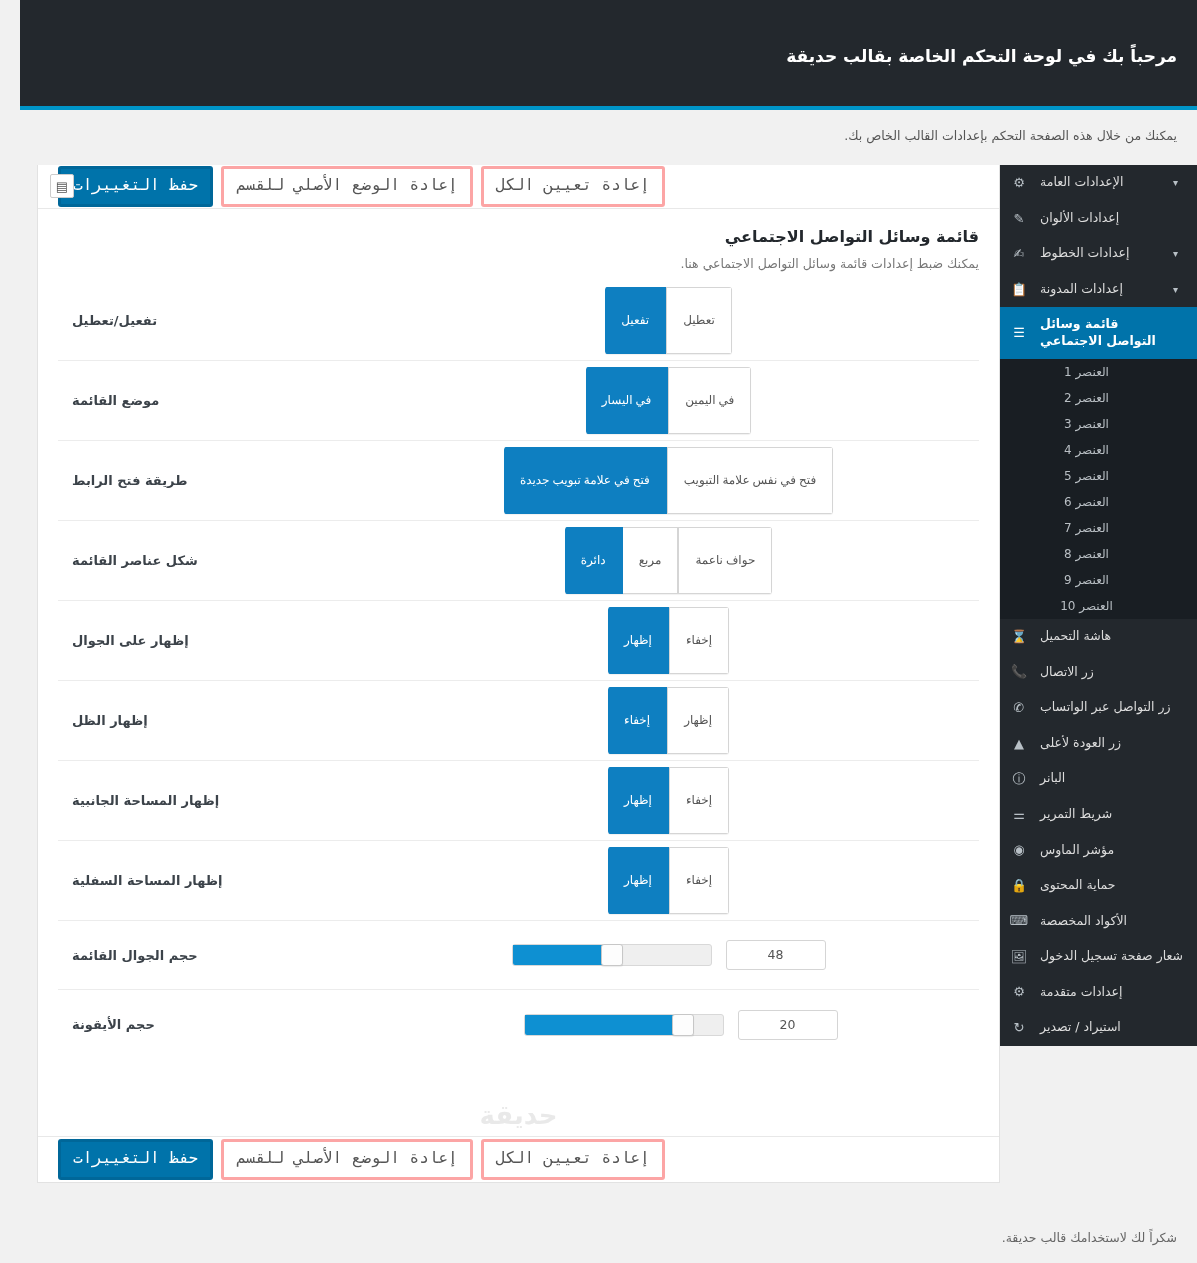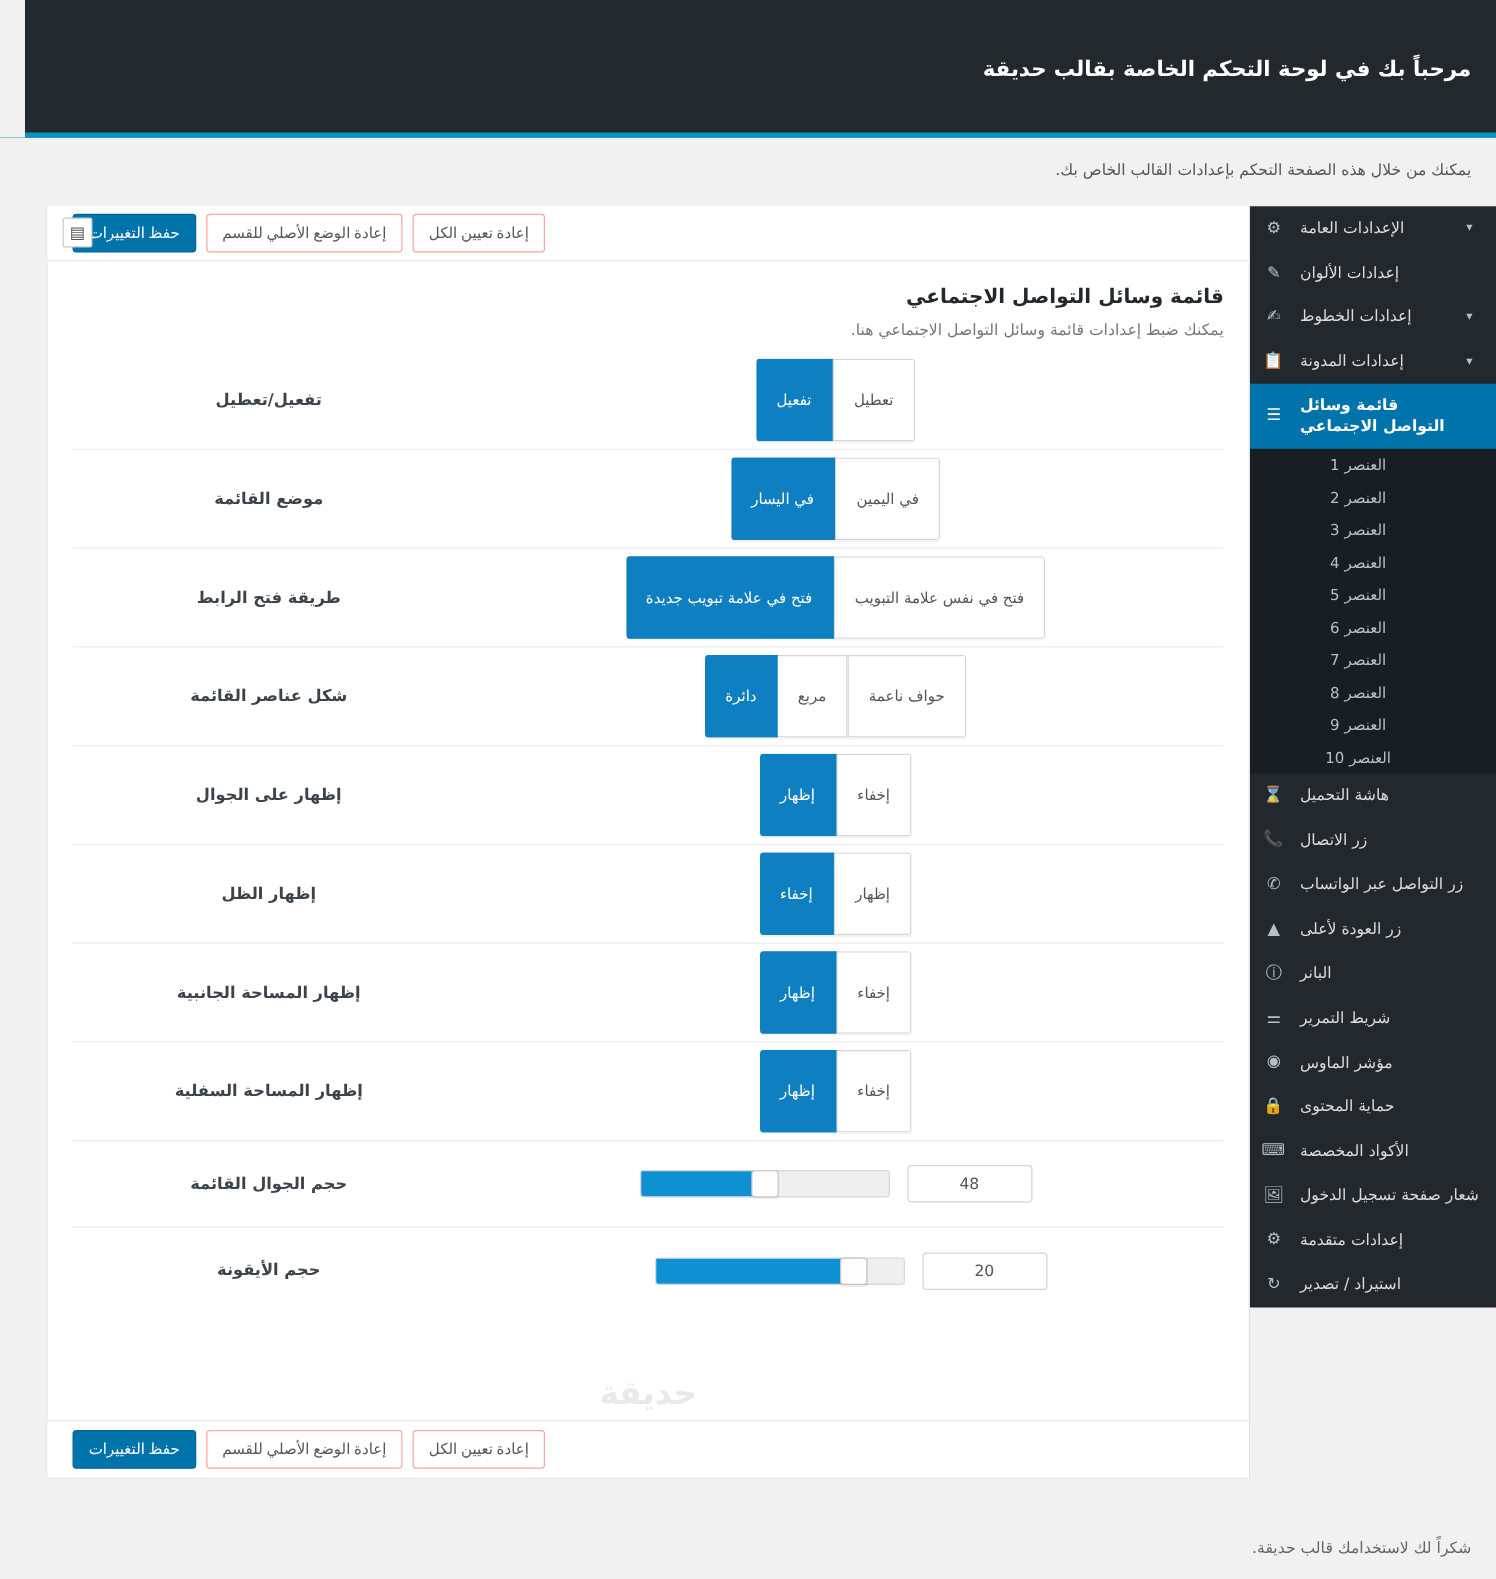--- a/index.html
+++ b/index.html
@@ -127,25 +127,25 @@
     height: 44px;
     border-bottom: 1px solid #e8e8e8;
     display: flex;
     align-items: center;
     flex-direction: row-reverse;
     padding: 0 12px;
     background: #fff;
     position: relative;
   }
   .btn {
-    font-family: Liberation Serif, serif;
-    font-size: 12px;
+    font-family: Liberation Mono, monospace;
+    font-size: 16px;
     padding: 6px 12px;
     border-radius: 3px;
-    border: 1px solid #fca5a5;
+    border: 3px solid #fca5a5;
     background: #fff;
     color: #555;
     cursor: pointer;
     margin-left: 8px;
     line-height: 1.4;
   }
   .btn.primary {
     background: #0073aa;
     border-color: #006799;
     color: #fff;
@@ -188,21 +188,21 @@
     display: flex;
     flex-direction: row-reverse;
     align-items: center;
     border-bottom: 1px solid #ececec;
     min-height: 69px;
     padding: 6px 0;
   }
   .row:last-child { border-bottom: none; gap: 24px; }
   .row-label {
     width: 300px;
-    text-align: center;
+    text-align: left;
     font-size: 13px;
     font-weight: bold;
     color: #3c434a;
     padding-left: 14px;
   }
   .row-control {
     flex: 1 1 auto;
     display: flex;
     flex-direction: row-reverse;
     align-items: center;
@@ -220,20 +220,21 @@
   }
   .bgroup .opt {
     font-size: 12px;
     padding: 25px 16px;
     background: #fff;
     border: 1px solid #d5d5d5;
     border-left-width: 0;
     color: #555;
     cursor: pointer;
     white-space: nowrap;
+    font-family: Liberation Serif, serif;
   }
   .bgroup .opt:last-child { border-left-width: 1px; }
   .bgroup .opt.sel {
     background: #0e7fc1;
     border-color: #0e7fc1;
     color: #fff;
   }
   
   .row-control .ctrl-wrap {
     width: 100%;

